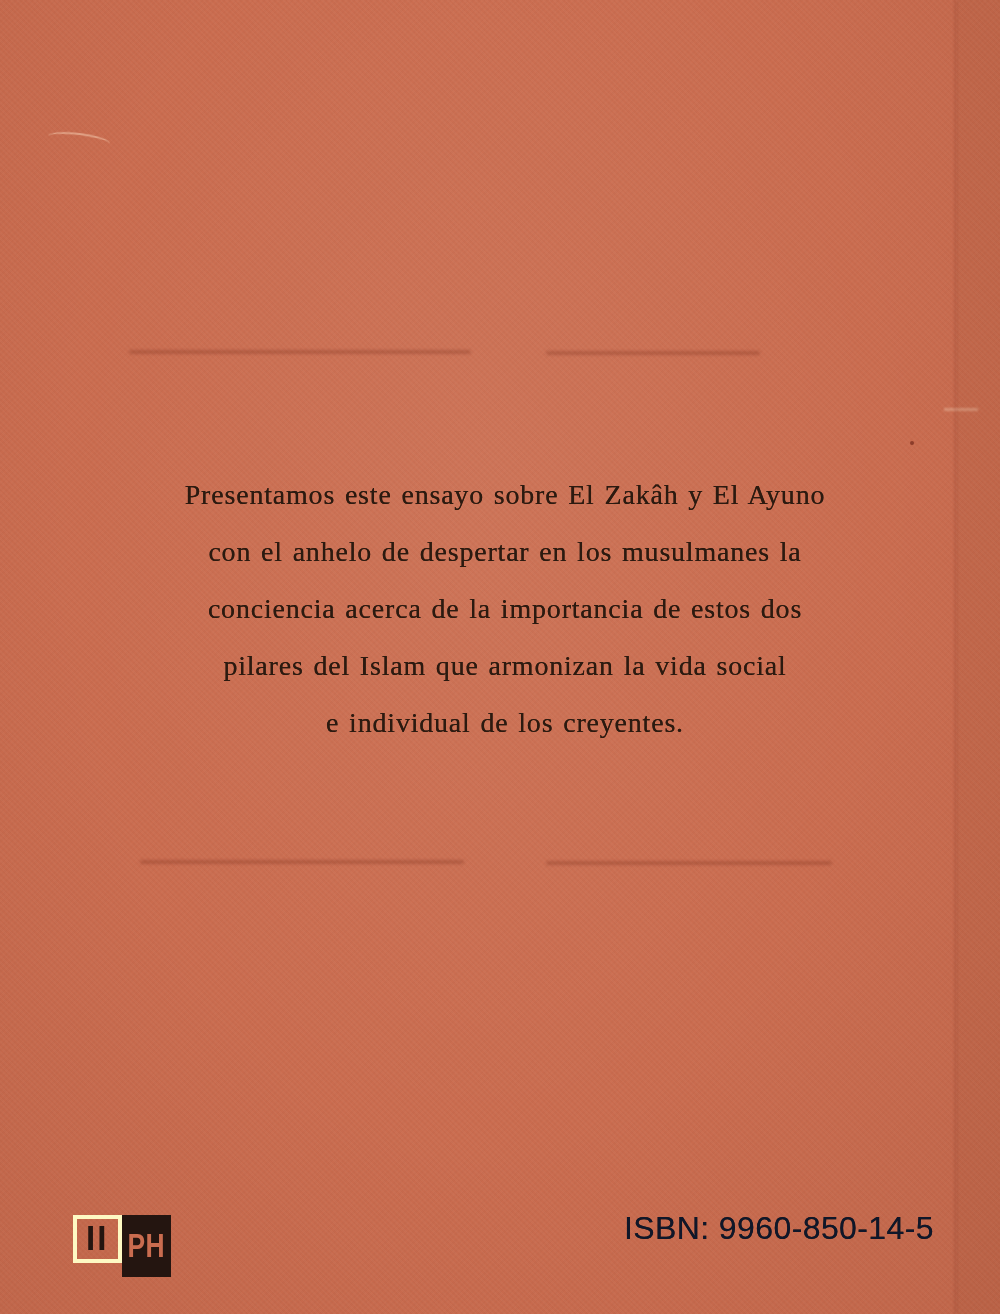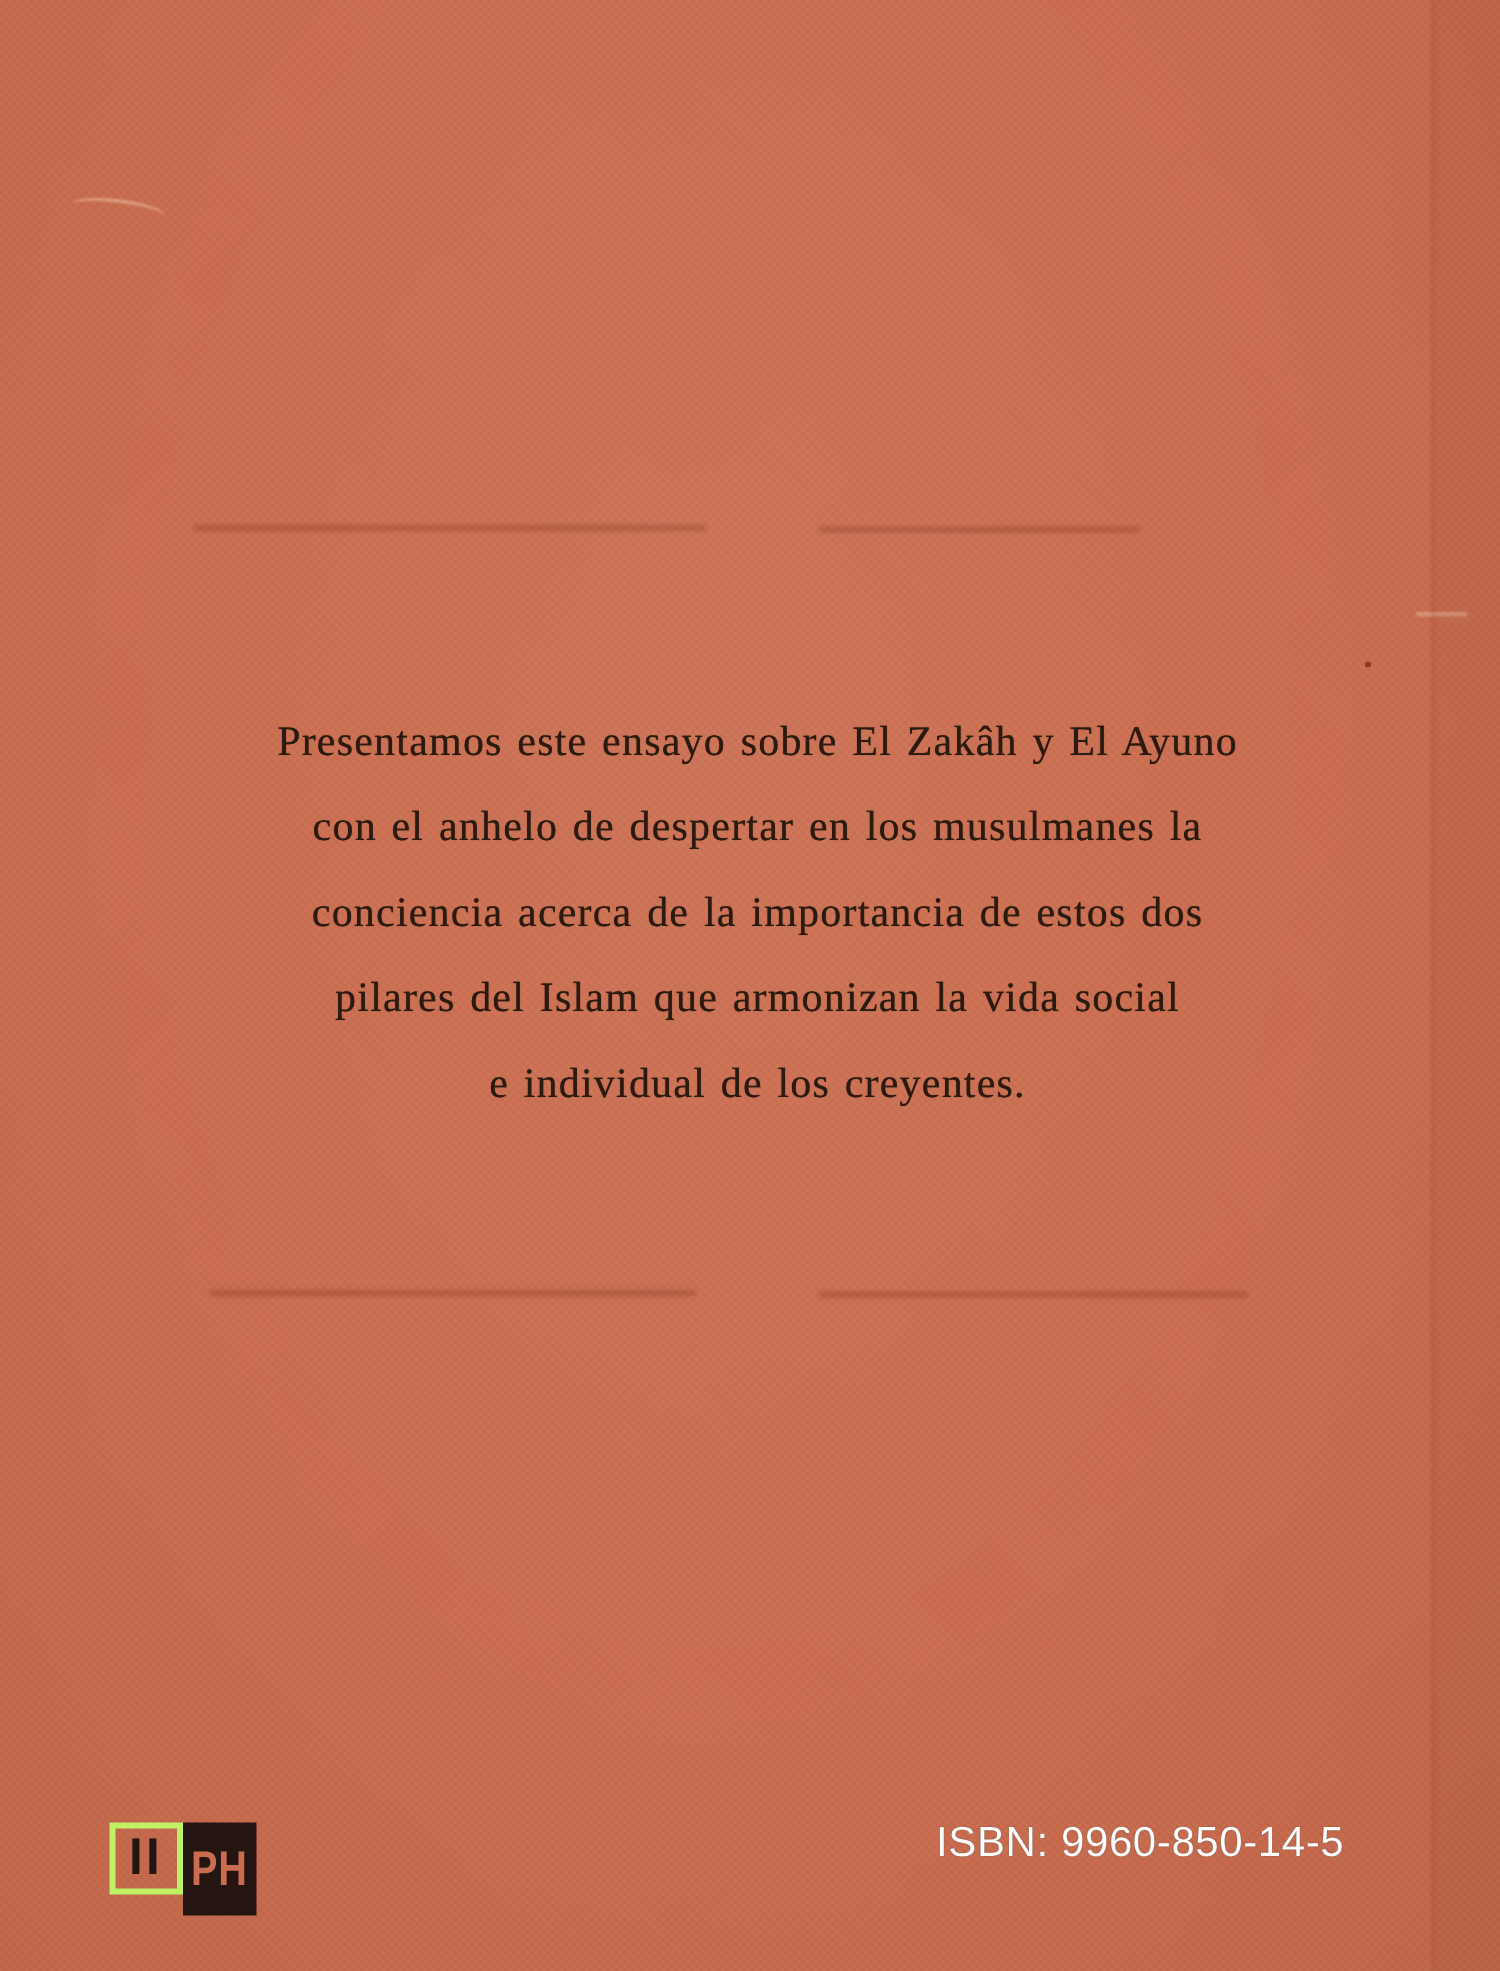--- a/index.html
+++ b/index.html
@@ -114,21 +114,21 @@
     left: 73px;
     top: 1215px;
     height: 48px;
     display: flex;
     filter: blur(0.3px);
   }
   .logo-left {
     box-sizing: border-box;
     width: 49px;
     height: 48px;
-    border: 4px solid #bef264;
+    border: 4px solid #fef9c3;
     display: flex;
     align-items: center;
     justify-content: center;
   }
   .logo-left .glyphs {
     font-family: "Liberation Sans", sans-serif;
     font-weight: bold;
     font-size: 30px;
     color: #241510;
     letter-spacing: 2px;
@@ -149,23 +149,23 @@
     color: #ca6c4f;
     letter-spacing: 0.5px;
     transform: scale(0.98, 1.2);
   }
   
   .isbn {
     position: absolute;
     left: 624px;
     top: 1211px;
     font-family: "Liberation Sans", sans-serif;
-    font-size: 28px;
+    font-size: 32px;
     line-height: 34px;
-    color: #ffffff;
+    color: #0f172a;
     letter-spacing: 0.4px;
     text-shadow: 0 0 0.5px rgba(35,24,16,0.9);
     white-space: nowrap;
   }
 </style>
 </head>
 <body>
 
 <div class="cover">
 

